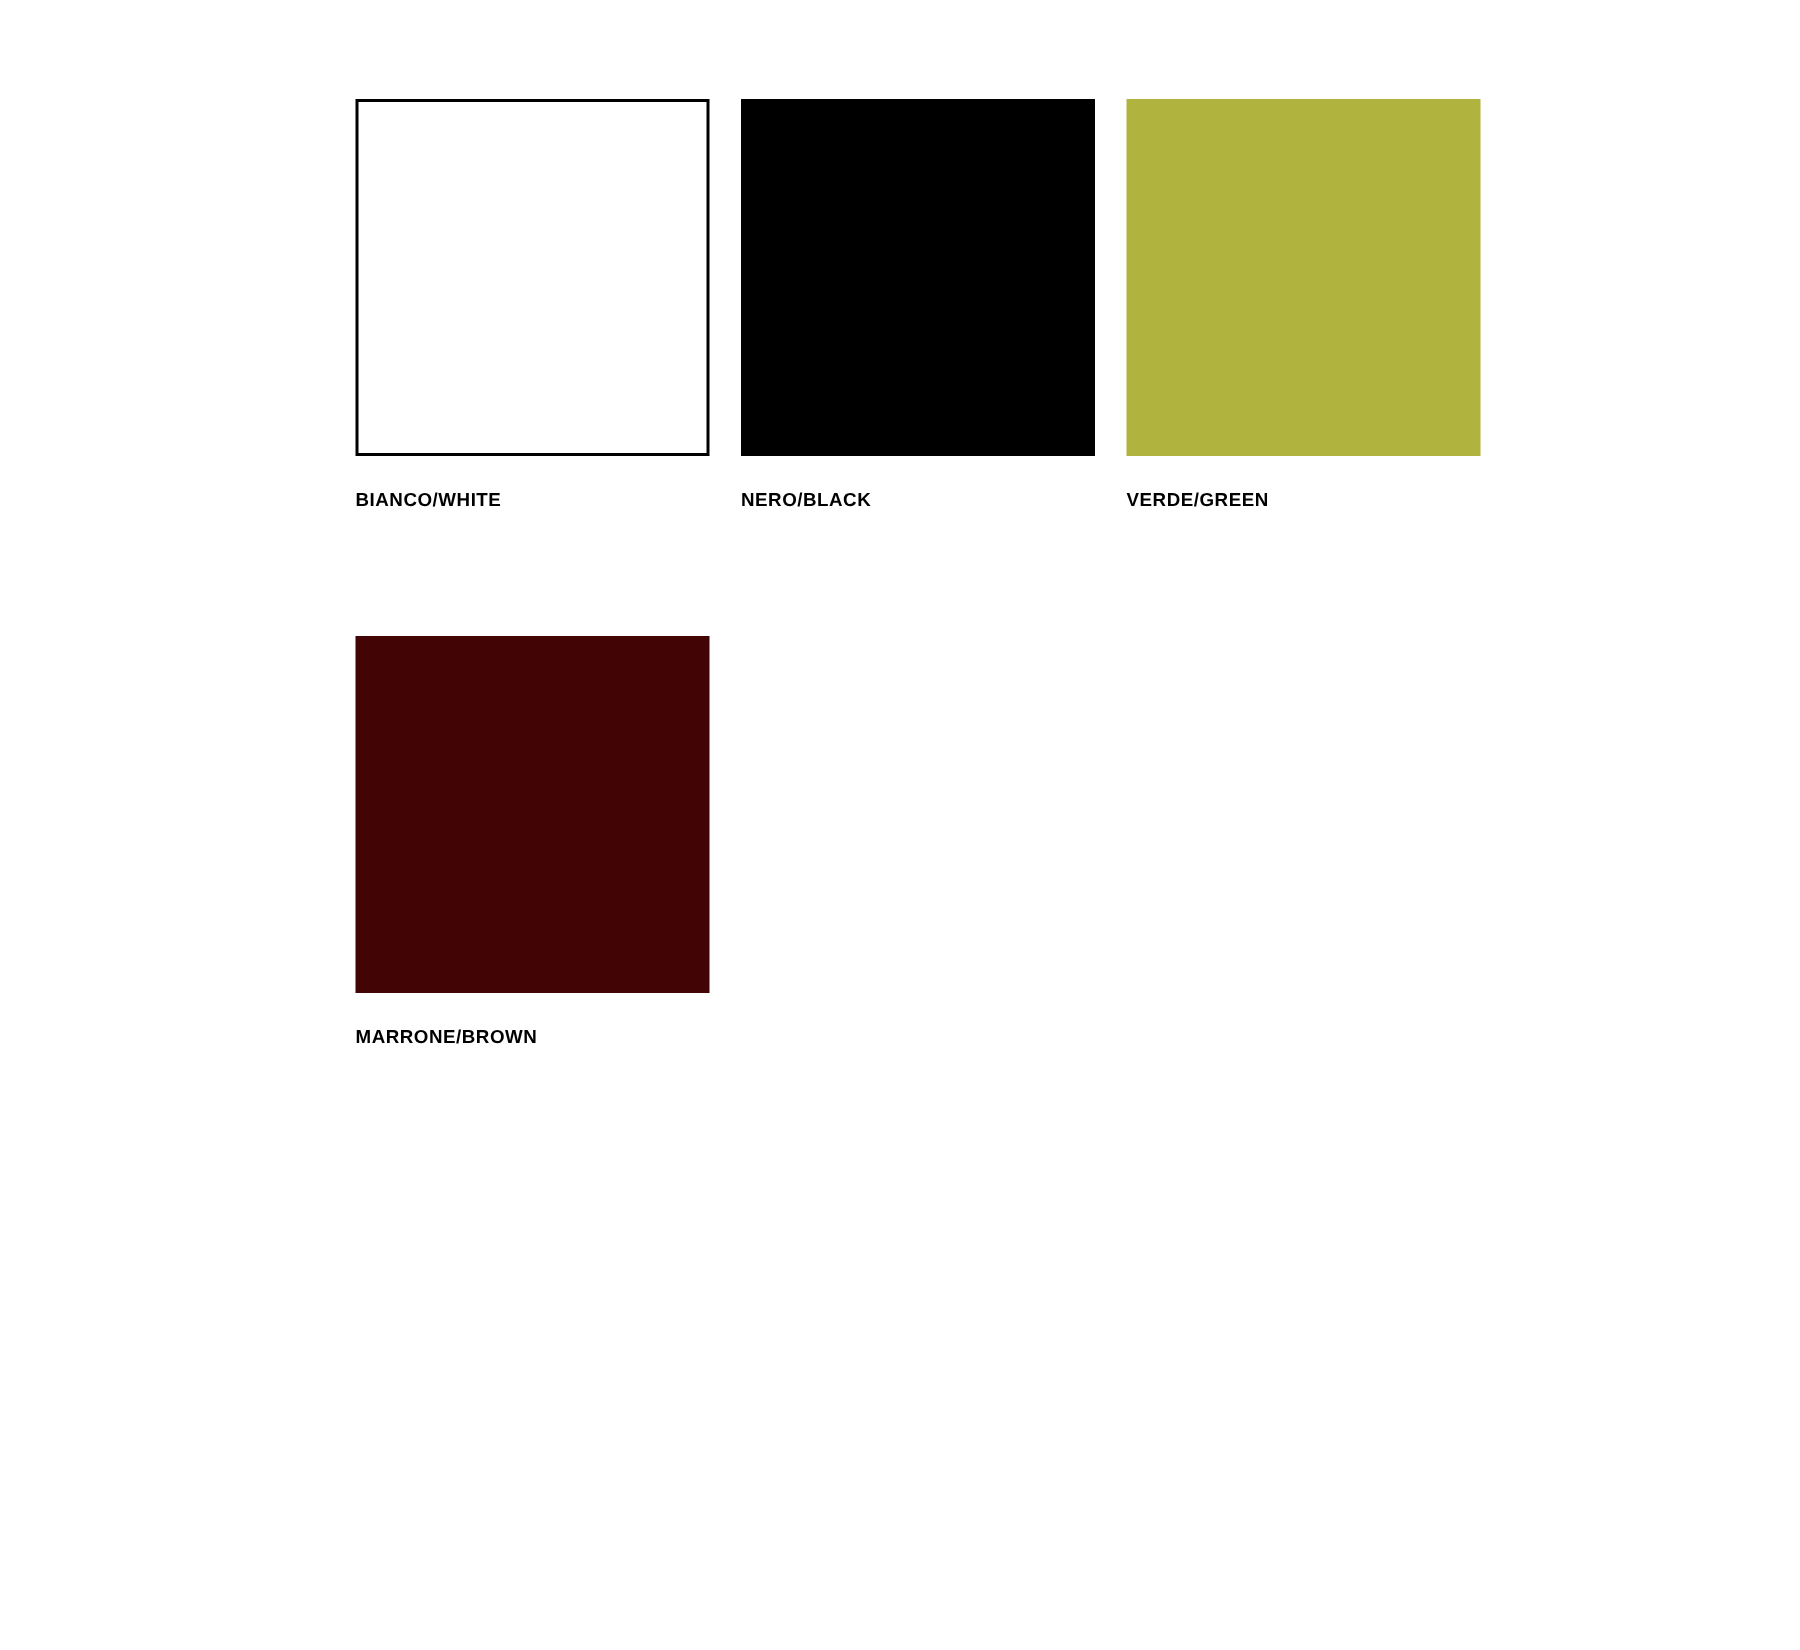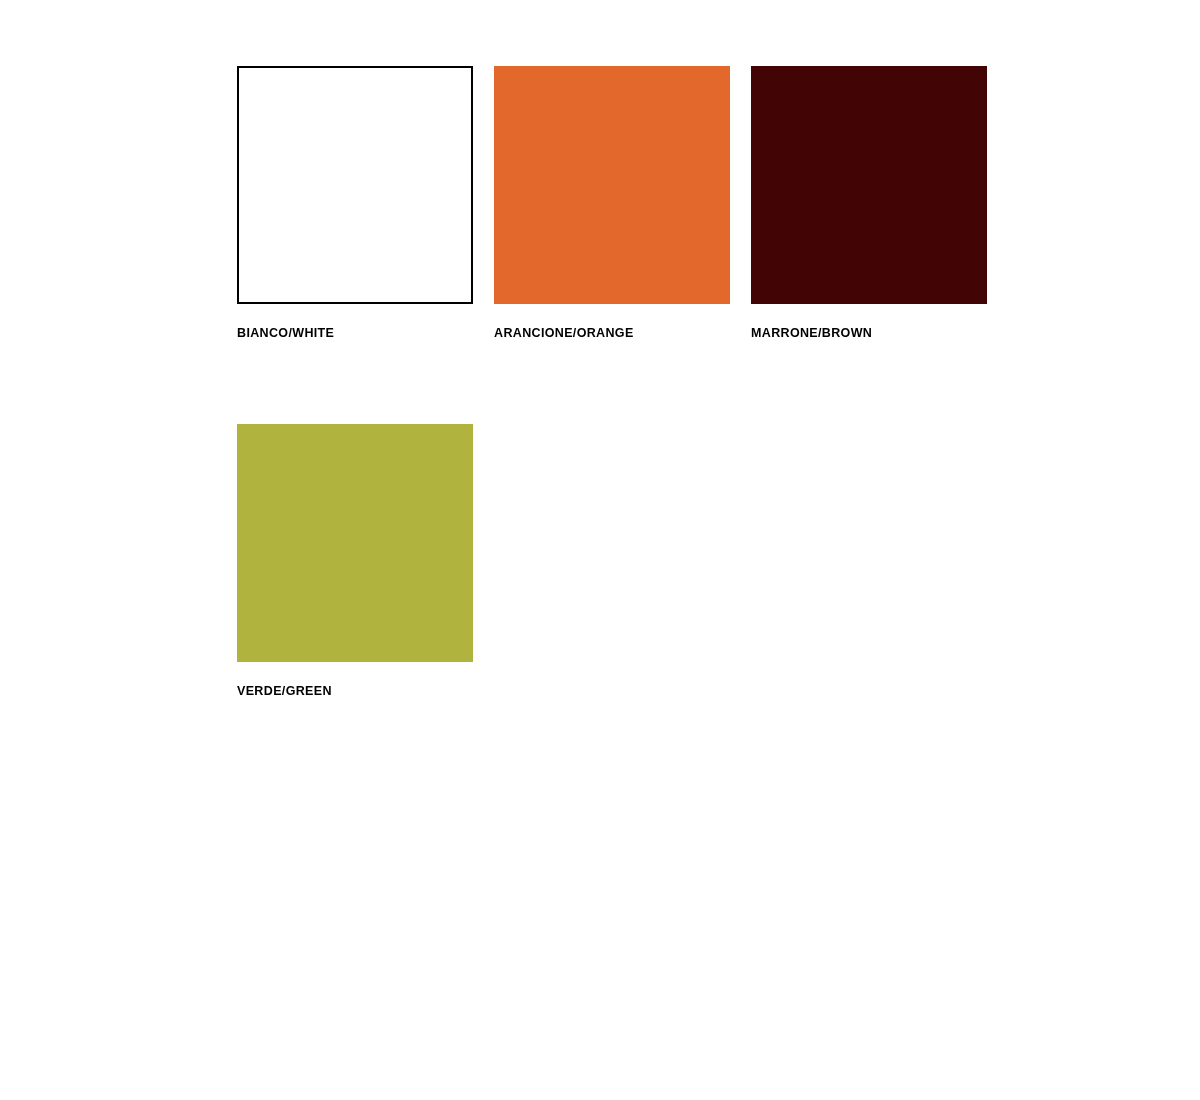--- a/index.html
+++ b/index.html
@@ -65,25 +65,25 @@
 </head>
 <body>
 
 <div id="swatch-board">
   <div class="swatch-grid">
       <div class="swatch-cell">
         <div class="swatch-chip bordered" style="background-color: rgb(255, 255, 255);"></div>
         <div class="swatch-label">BIANCO/WHITE</div>
       </div>
       <div class="swatch-cell">
-        <div class="swatch-chip" style="background-color: rgb(227, 104, 43);"></div>
-        <div class="swatch-label">ARANCIONE/ORANGE</div>
+        <div class="swatch-chip" style="background-color: rgb(0, 0, 0);"></div>
+        <div class="swatch-label">NERO/BLACK</div>
+      </div>
+      <div class="swatch-cell">
+        <div class="swatch-chip" style="background-color: rgb(176, 180, 62);"></div>
+        <div class="swatch-label">VERDE/GREEN</div>
       </div>
       <div class="swatch-cell">
         <div class="swatch-chip" style="background-color: rgb(66, 4, 5);"></div>
         <div class="swatch-label">MARRONE/BROWN</div>
       </div>
-      <div class="swatch-cell">
-        <div class="swatch-chip" style="background-color: rgb(176, 180, 62);"></div>
-        <div class="swatch-label">VERDE/GREEN</div>
-      </div>
     </div>
 </div>
 
 </body></html>

